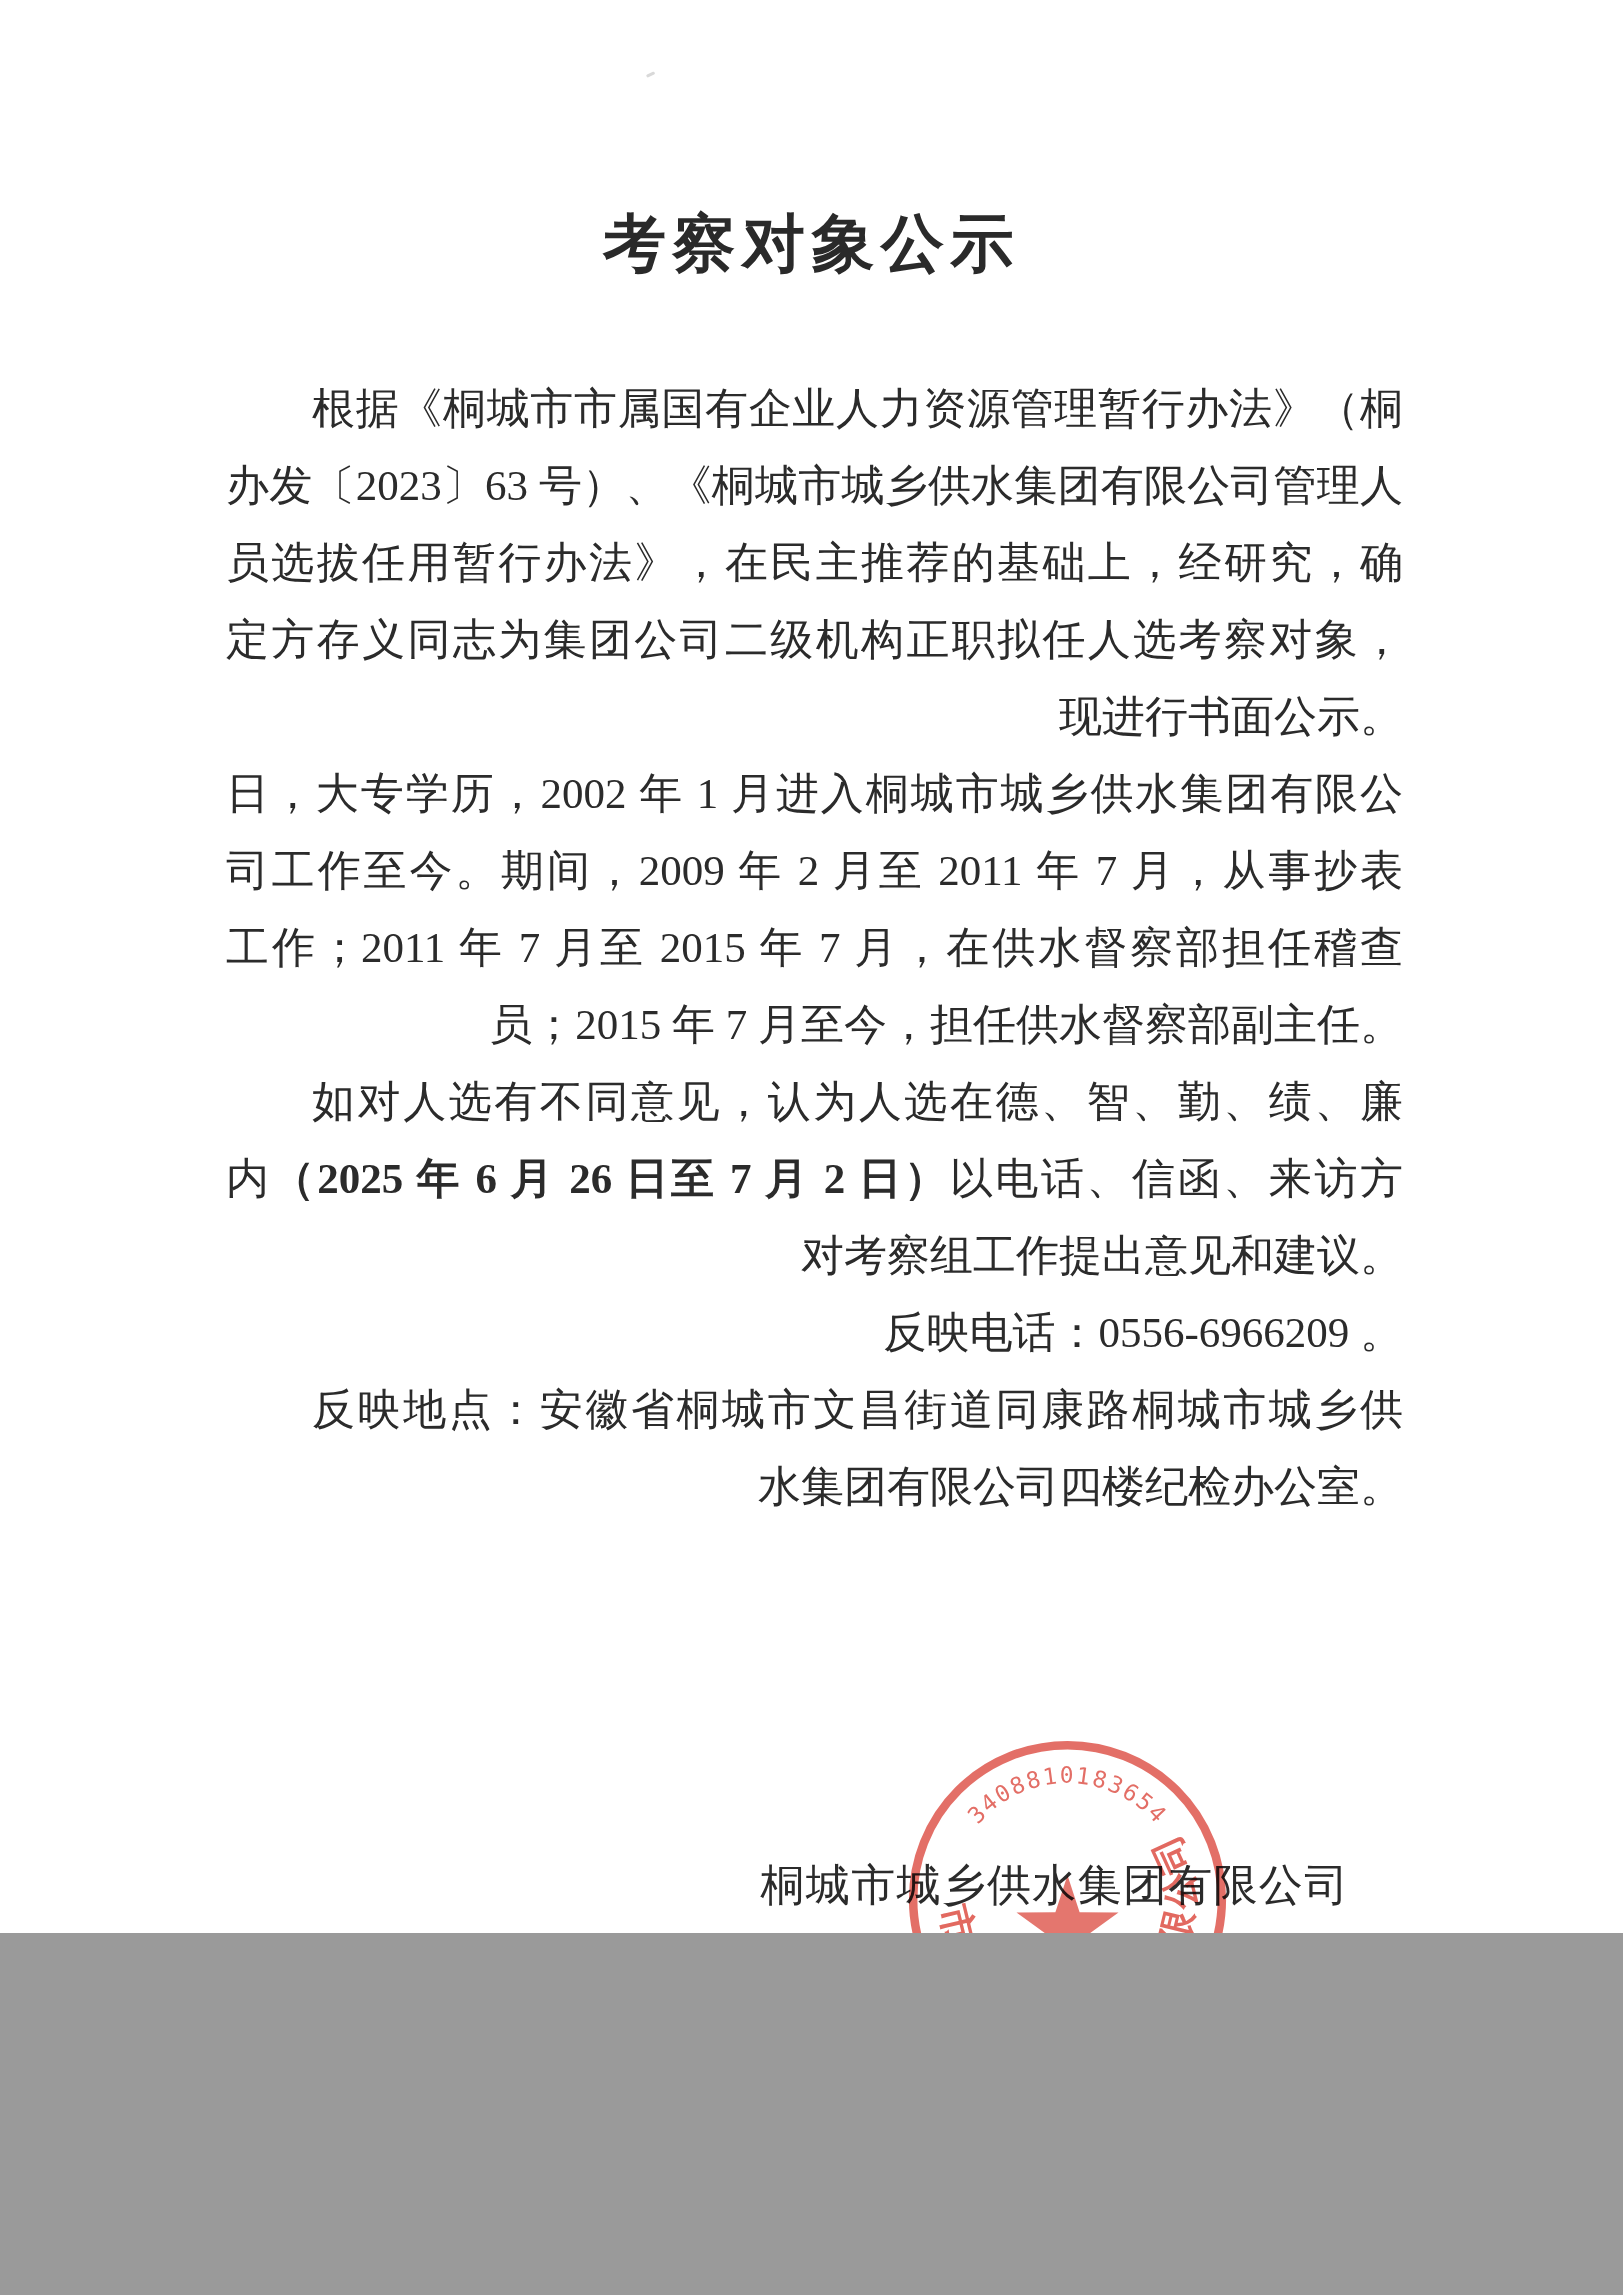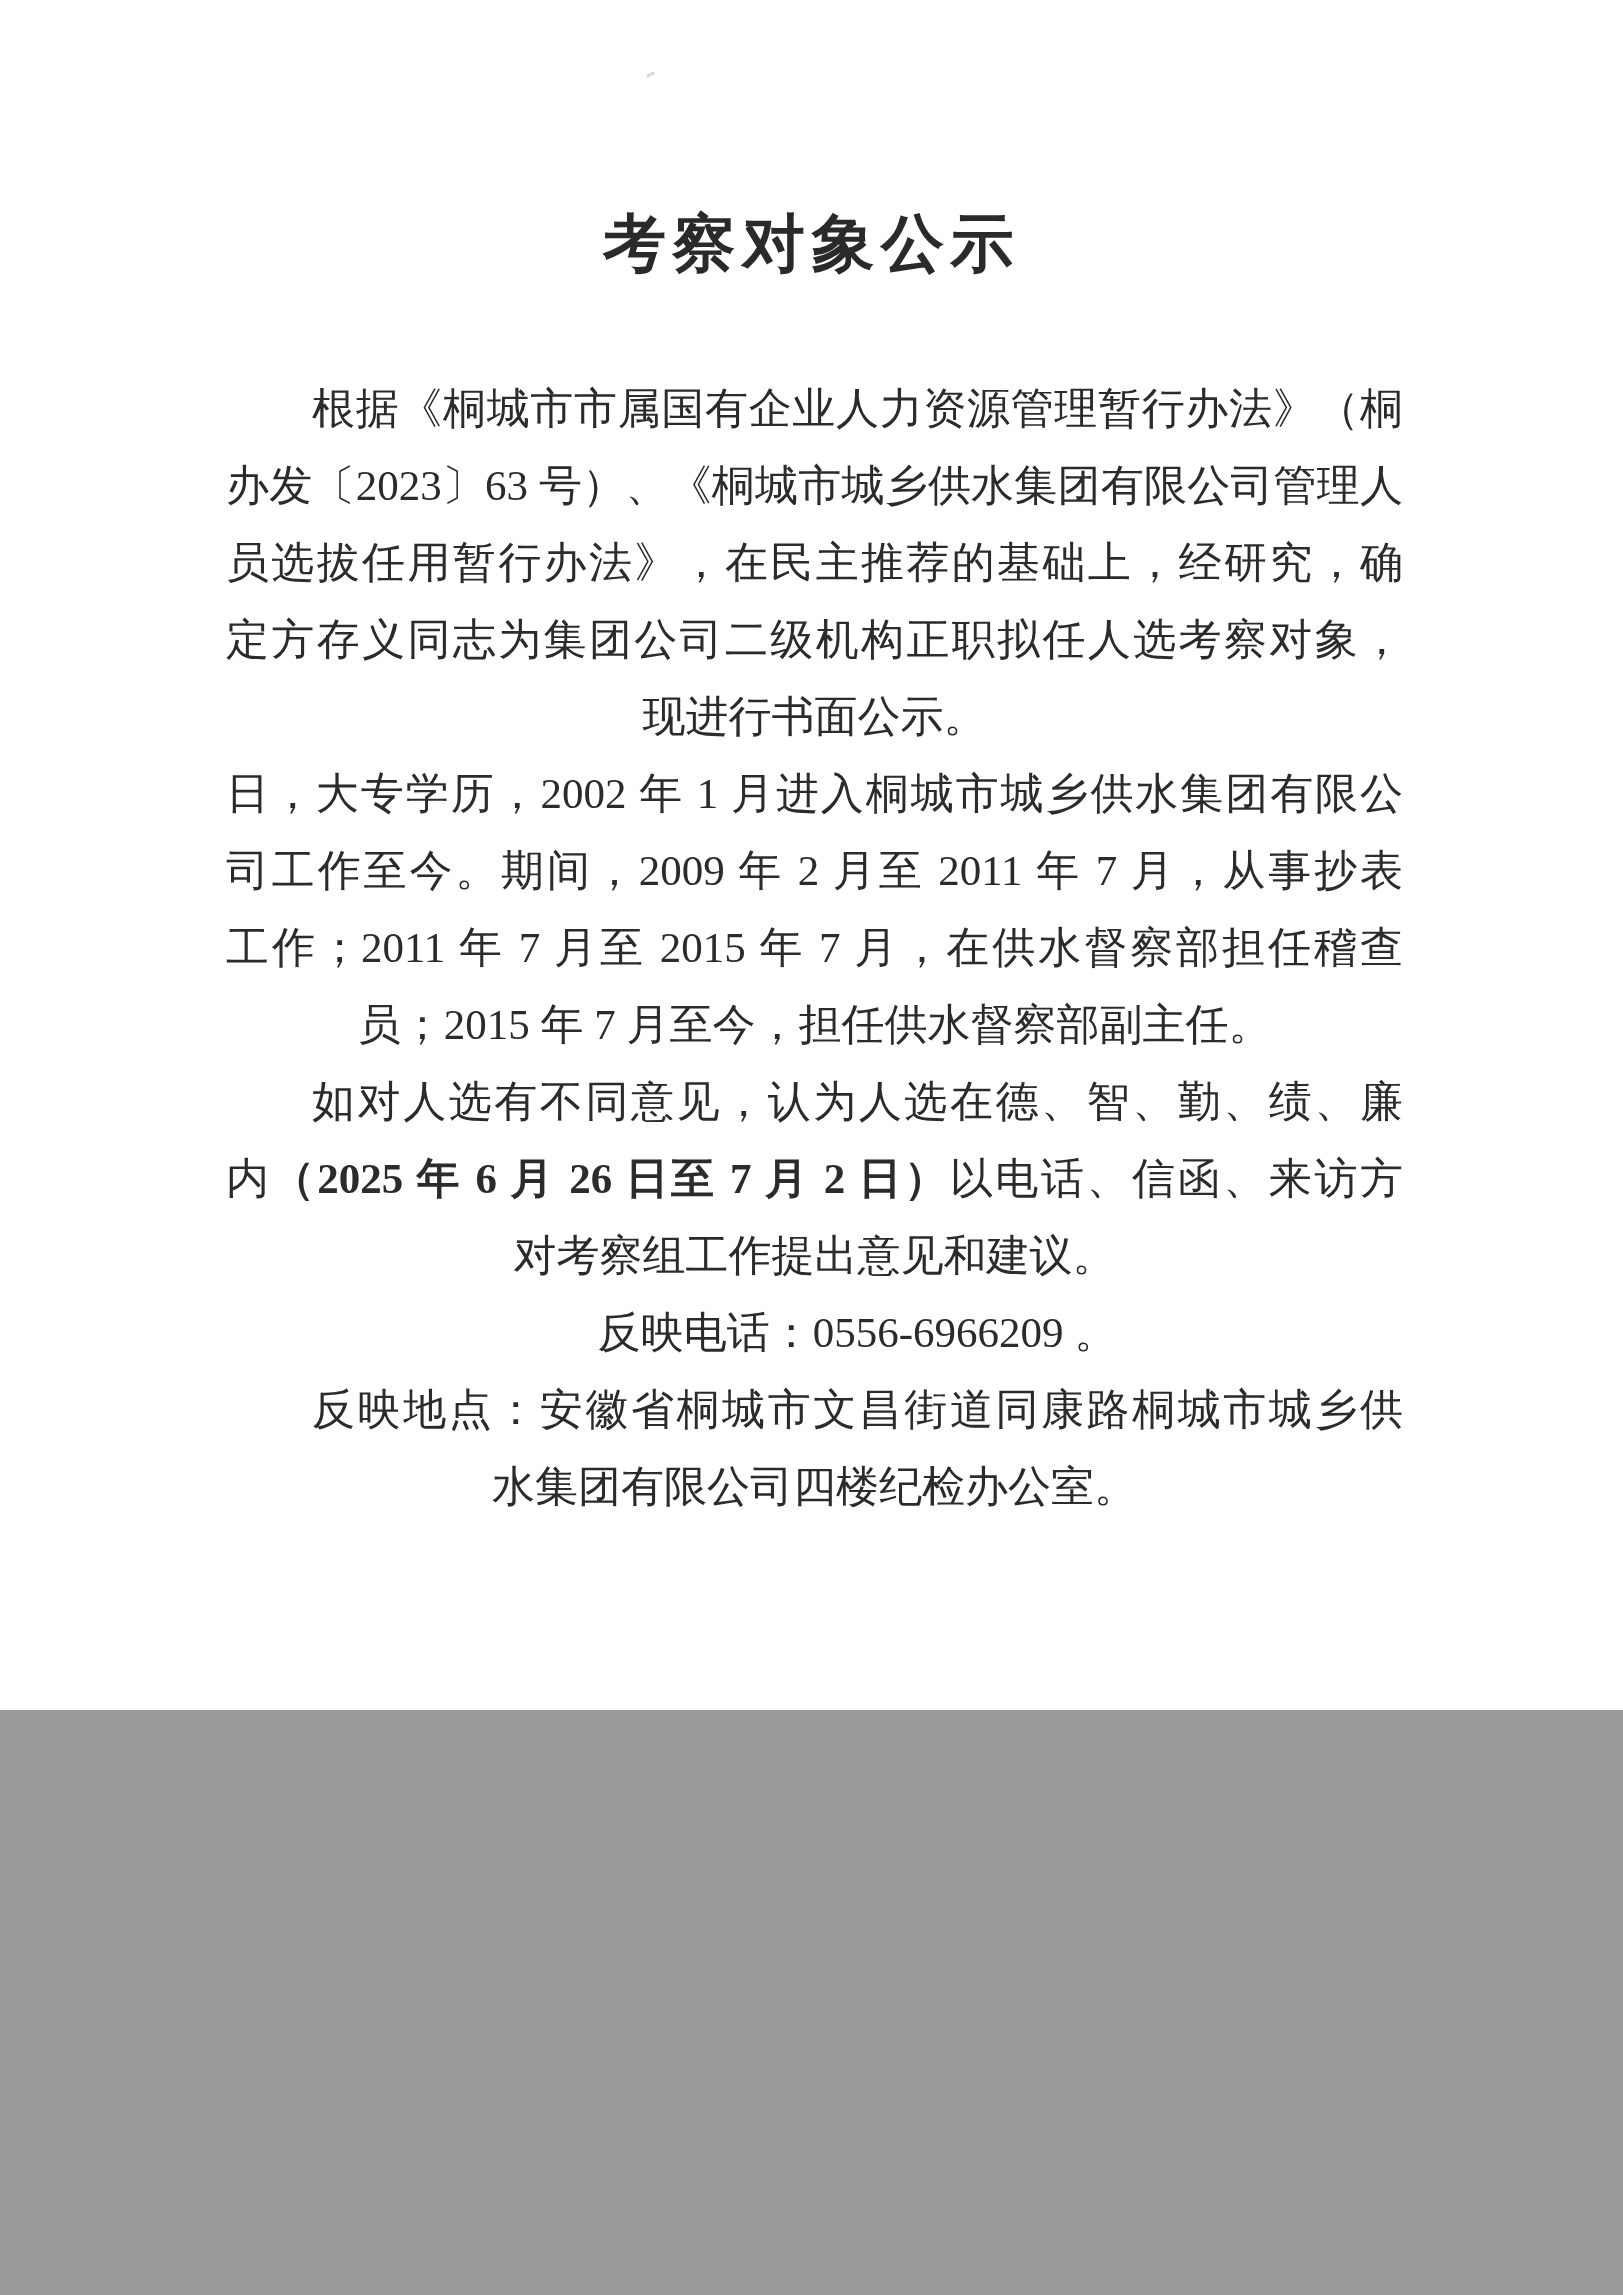--- a/index.html
+++ b/index.html
@@ -1,18 +1,18 @@
 <!DOCTYPE html>
 <html style="font-size:10.5px"><head>
 <meta charset="utf-8">
 <style>
   html,body { margin:0; padding:0; background:#9a9a9a; }
   .page {
     position:relative;
-    width:1623px; height:1710px;
+    width:1623px; height:1933px;
     margin:0 auto;
     background:#ffffff;
     font-family:"Liberation Serif", serif;
     color:#262626;
     overflow:hidden;
   }
   .doc-title {
     position:absolute;
     top:201px; left:0; width:1623px;
     text-align:center;
@@ -25,21 +25,21 @@
     position:absolute;
     left:226px; top:370px;
     width:1177px;
     font-size:43px;
     color:#2b2b2b;
   }
   .line {
     height:77px;
     line-height:77px;
     overflow:hidden;
-    text-align:center;
+    text-align:right;
     white-space:normal;
   }
   .line.indent { text-indent:86px; }
   .line.justify {
     text-align:justify;
     text-align-last:justify;
     text-justify:inter-character;
   }
   .line .bold { font-weight:700; }
   .signature-line {

